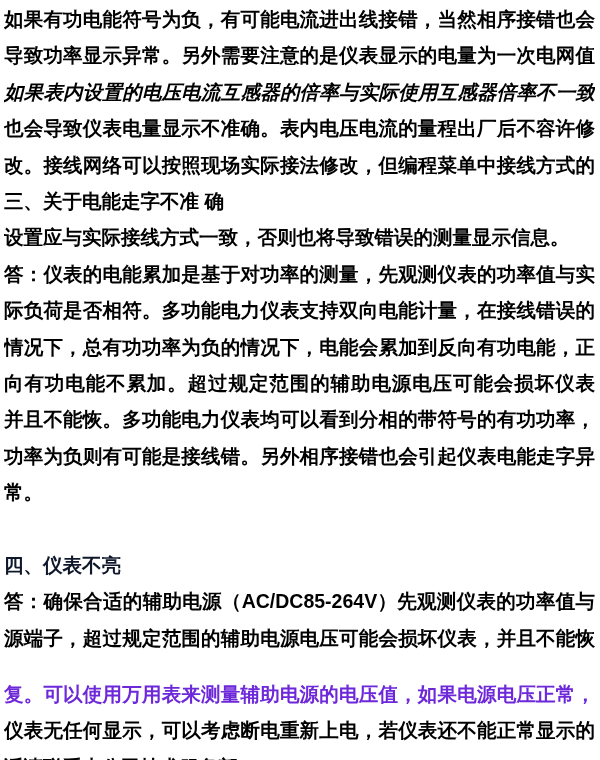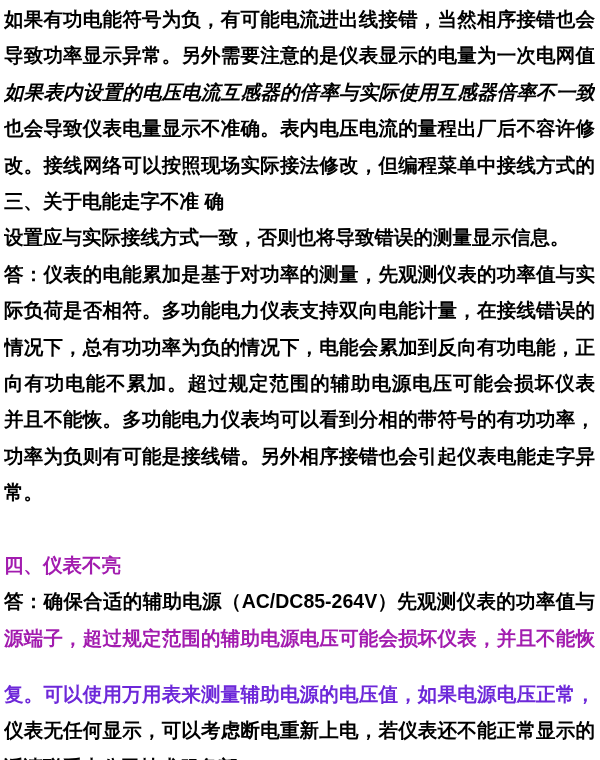--- a/index.html
+++ b/index.html
@@ -56,20 +56,20 @@
       <div class="line" style="color: rgb(0, 0, 0);">三、关于电能走字不准 确</div>
       <div class="line" style="color: rgb(0, 0, 0);">设置应与实际接线方式一致，否则也将导致错误的测量显示信息。</div>
       <div class="line fill" style="color: rgb(0, 0, 0);">答：仪表的电能累加是基于对功率的测量，先观测仪表的功率值与实</div>
       <div class="line fill" style="color: rgb(0, 0, 0);">际负荷是否相符。多功能电力仪表支持双向电能计量，在接线错误的</div>
       <div class="line fill" style="color: rgb(0, 0, 0);">情况下，总有功功率为负的情况下，电能会累加到反向有功电能，正</div>
       <div class="line fill" style="color: rgb(0, 0, 0);">向有功电能不累加。超过规定范围的辅助电源电压可能会损坏仪表</div>
       <div class="line fill" style="color: rgb(0, 0, 0);">并且不能恢。多功能电力仪表均可以看到分相的带符号的有功功率，若</div>
       <div class="line fill" style="color: rgb(0, 0, 0);">功率为负则有可能是接线错。另外相序接错也会引起仪表电能走字异</div>
       <div class="line" style="color: rgb(0, 0, 0);">常。</div>
       <div class="line blank" style="color: rgb(0, 0, 0);"></div>
-      <div class="line" style="color: #a21caf;">四、仪表不亮</div>
+      <div class="line" style="color: #0f172a;">四、仪表不亮</div>
       <div class="line fill" style="color: rgb(0, 0, 0);">答：确保合适的辅助电源（AC/DC85-264V）先观测仪表的功率值与实</div>
-      <div class="line fill" style="color: #a21caf;">源端子，超过规定范围的辅助电源电压可能会损坏仪表，并且不能恢</div>
+      <div class="line fill" style="color: #000000;">源端子，超过规定范围的辅助电源电压可能会损坏仪表，并且不能恢</div>
       <div class="line fill" style="color: #6d28d9; margin-top: 20px;">复。可以使用万用表来测量辅助电源的电压值，如果电源电压正常，</div>
       <div class="line fill" style="color: rgb(0, 0, 0);">仪表无任何显示，可以考虑断电重新上电，若仪表还不能正常显示的</div>
       <div class="line" style="color: rgb(0, 0, 0);">话请联系本公司技术服务部。</div>
     </div>
 </div>
 
 </body></html>

